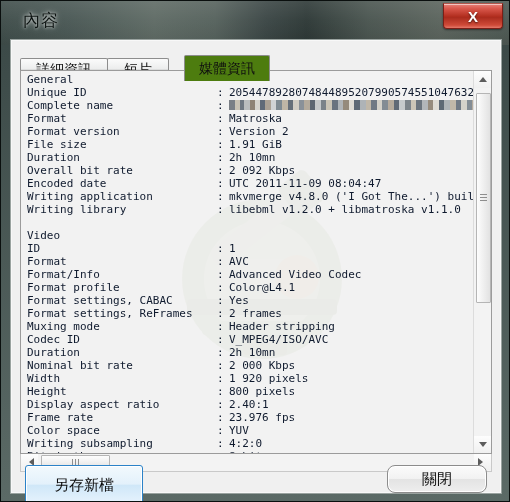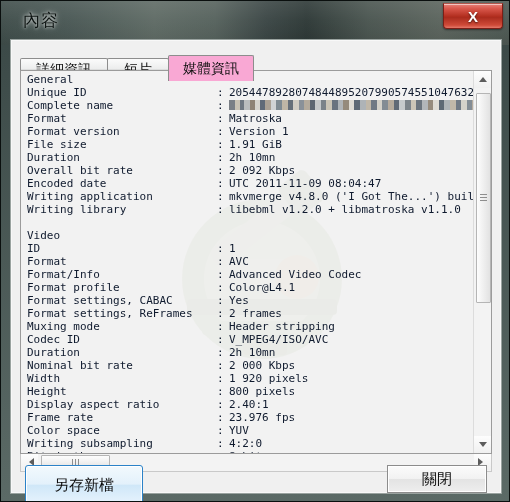--- a/index.html
+++ b/index.html
@@ -61,23 +61,24 @@
     box-sizing:border-box;
     border:1px solid #8d8d8d;border-bottom:none;
     background:linear-gradient(to bottom,#fbfbfb 0%,#eceded 48%,#dcdddd 50%,#dfe0e0 100%);
     display:flex;align-items:center;justify-content:center;
     font-size:14px;color:#101010;cursor:pointer;
     font-family:"DejaVu Sans","Liberation Sans",sans-serif;
     border-radius:2px 2px 0 0;
   }
   .tab.active{
     top:0;height:26px;
-    background:#f9a8d4;
+    background:#4d7c0f;
     border-color:#8d8d8d;
     z-index:5;
+    margin-left:16px;
   }
   
   #pane{
     position:absolute;left:9px;top:30px;width:472px;height:384px;
     box-sizing:border-box;
     border:1px solid #9b9b9b;
     background:#f2f2f2;
     overflow:hidden;
     padding-left:28px;
   }
@@ -171,21 +172,21 @@
     border:1px solid #2b82c8;border-radius:3px;
     background:linear-gradient(to bottom,#f2f9fd 0%,#e3f1fb 48%,#cfe7f8 50%,#e7f3fd 100%);
     box-shadow:inset 0 0 0 1px #ffffff;
     display:flex;align-items:center;justify-content:center;
     font-size:15px;color:#0b0b0b;cursor:pointer;
     font-family:"DejaVu Sans","Liberation Sans",sans-serif;
   }
   #btn-close{
     position:absolute;right:14px;top:425px;width:100px;height:28px;
     box-sizing:border-box;
-    border:1px solid #8c8c8c;border-radius:0;
+    border:1px solid #8c8c8c;border-radius:8px;
     background:linear-gradient(to bottom,#fbfbfb 0%,#f2f2f2 48%,#e3e3e3 50%,#eeeeee 100%);
     box-shadow:inset 0 0 0 1px #ffffff;
     display:flex;align-items:center;justify-content:center;
     font-size:15px;color:#0b0b0b;cursor:pointer;
     font-family:"DejaVu Sans","Liberation Sans",sans-serif;
   }
 </style>
 </head>
 <body>
 
@@ -227,21 +228,21 @@
             <rect x="56" y="58" width="112" height="22" rx="8" fill="#dbe0d0"></rect>
             <rect x="150" y="50" width="34" height="38" rx="6" fill="#cdd4c3"></rect>
           </g>
           <rect x="96" y="176" width="44" height="20" rx="4" fill="#c4ccb6"></rect>
         </svg>
         <div id="textbox">
             <div class="line">General</div>
             <div class="line"><span class="lbl">Unique ID</span><span class="sep">:</span><span class="val">205447892807484489520799057455104763240</span></div>
             <div class="line"><span class="lbl">Complete name</span><span class="sep">:</span><span class="redacted"></span></div>
             <div class="line"><span class="lbl">Format</span><span class="sep">:</span><span class="val">Matroska</span></div>
-            <div class="line"><span class="lbl">Format version</span><span class="sep">:</span><span class="val">Version 1</span></div>
+            <div class="line"><span class="lbl">Format version</span><span class="sep">:</span><span class="val">Version 2</span></div>
             <div class="line"><span class="lbl">File size</span><span class="sep">:</span><span class="val">1.91 GiB</span></div>
             <div class="line"><span class="lbl">Duration</span><span class="sep">:</span><span class="val">2h 10mn</span></div>
             <div class="line"><span class="lbl">Overall bit rate</span><span class="sep">:</span><span class="val">2 092 Kbps</span></div>
             <div class="line"><span class="lbl">Encoded date</span><span class="sep">:</span><span class="val">UTC 2011-11-09 08:04:47</span></div>
             <div class="line"><span class="lbl">Writing application</span><span class="sep">:</span><span class="val">mkvmerge v4.8.0 ('I Got The...') built</span></div>
             <div class="line"><span class="lbl">Writing library</span><span class="sep">:</span><span class="val">libebml v1.2.0 + libmatroska v1.1.0</span></div>
             <div class="blank"></div>
             <div class="line">Video</div>
             <div class="line"><span class="lbl">ID</span><span class="sep">:</span><span class="val">1</span></div>
             <div class="line"><span class="lbl">Format</span><span class="sep">:</span><span class="val">AVC</span></div>

